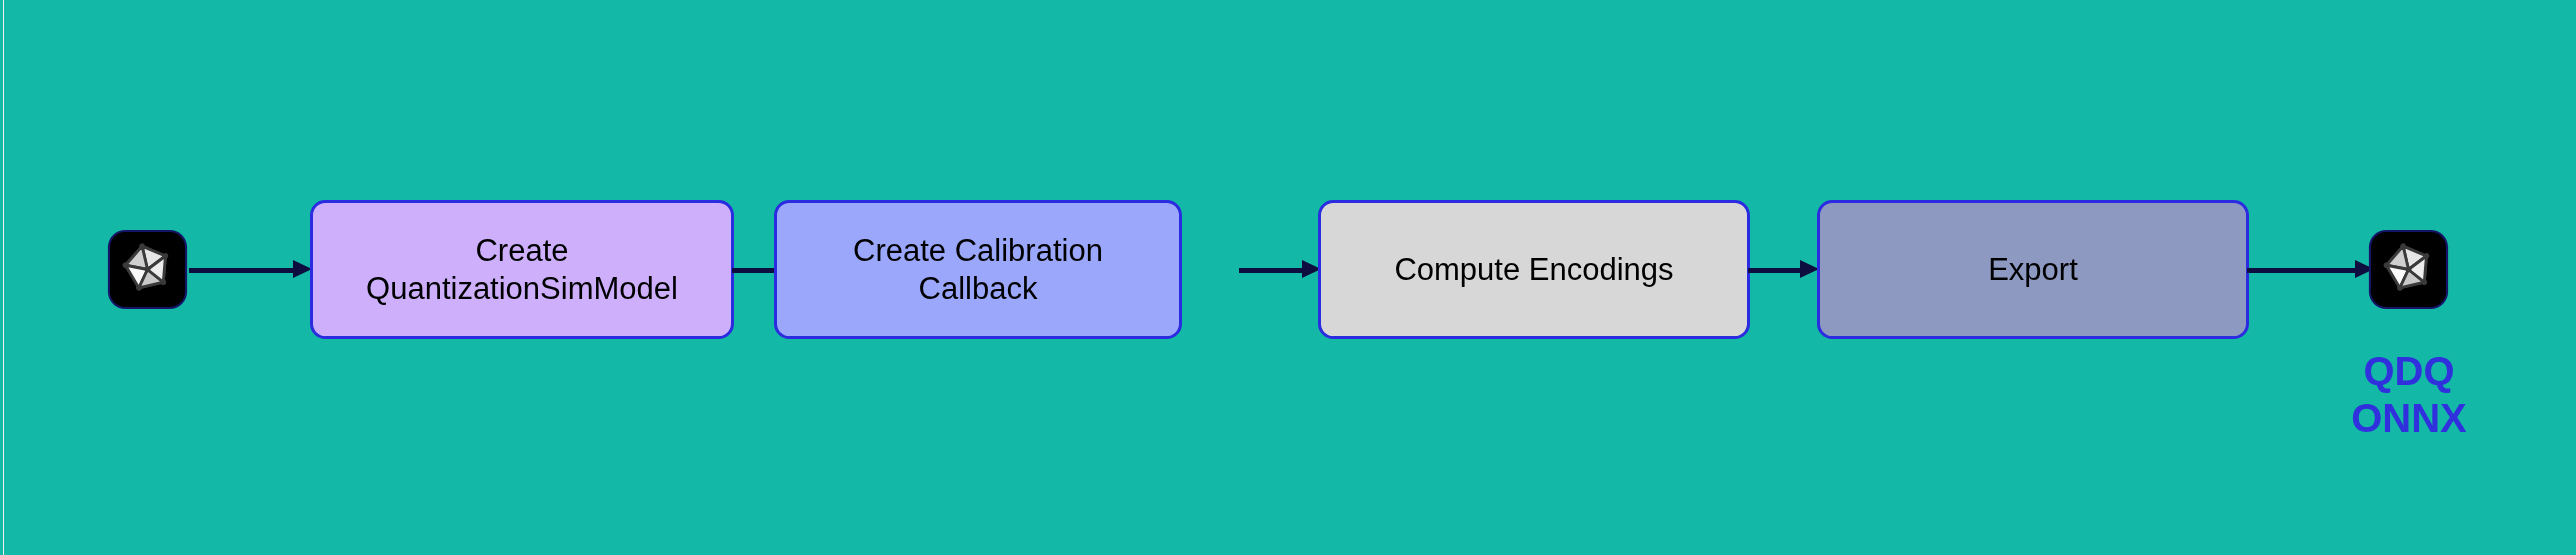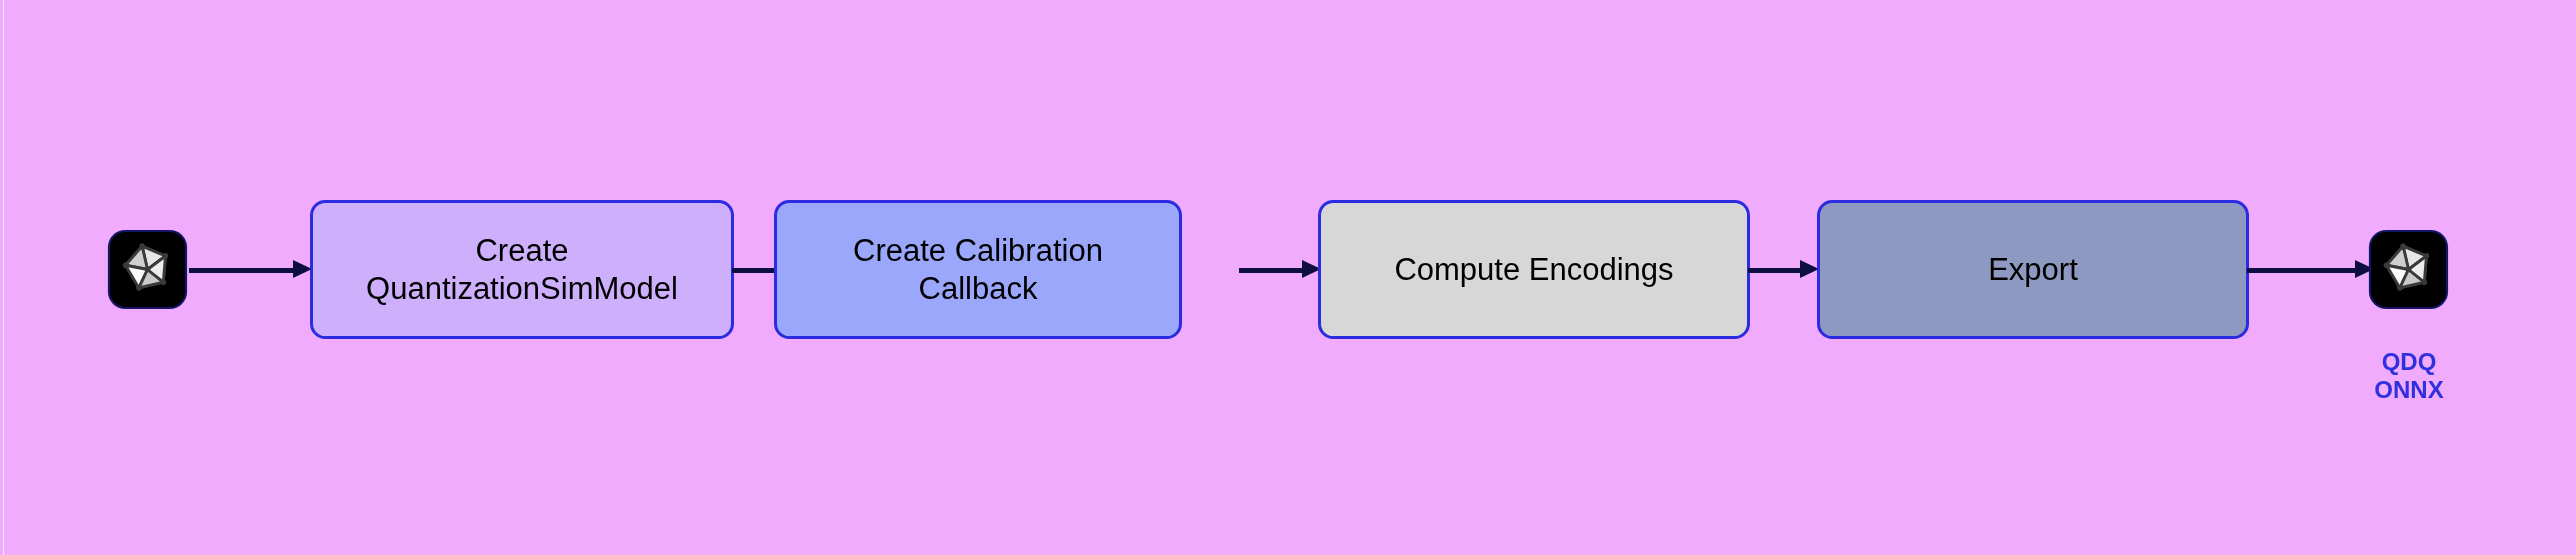--- a/index.html
+++ b/index.html
@@ -8,21 +8,21 @@
     background: #ffffff;
   }
   body {
     font-family: "Liberation Sans", sans-serif;
   }
 
   #canvas {
     position: relative;
     width: 2576px;
     height: 555px;
-    background: #f0abfc;
+    background: #14b8a6;
     overflow: hidden;
   }
 
   
   .edge-rule {
     position: absolute;
     left: 2.8px;
     top: 0;
     width: 1.4px;
     height: 555px;
@@ -114,21 +114,21 @@
   #arrow-4 { left: 1748px; width: 71px; }
   #arrow-5 { left: 2247px; width: 127px; }
 
   
   .out-caption {
     position: absolute;
     left: 2320px;
     top: 348px;
     width: 178px;
     text-align: center;
-    font-size: 24px;
+    font-size: 40px;
     font-weight: bold;
     line-height: 1.17;
     color: #3030dd;
     white-space: pre-line;
   }
 </style>
 </head>
 <body>
 
 <div id="canvas">

